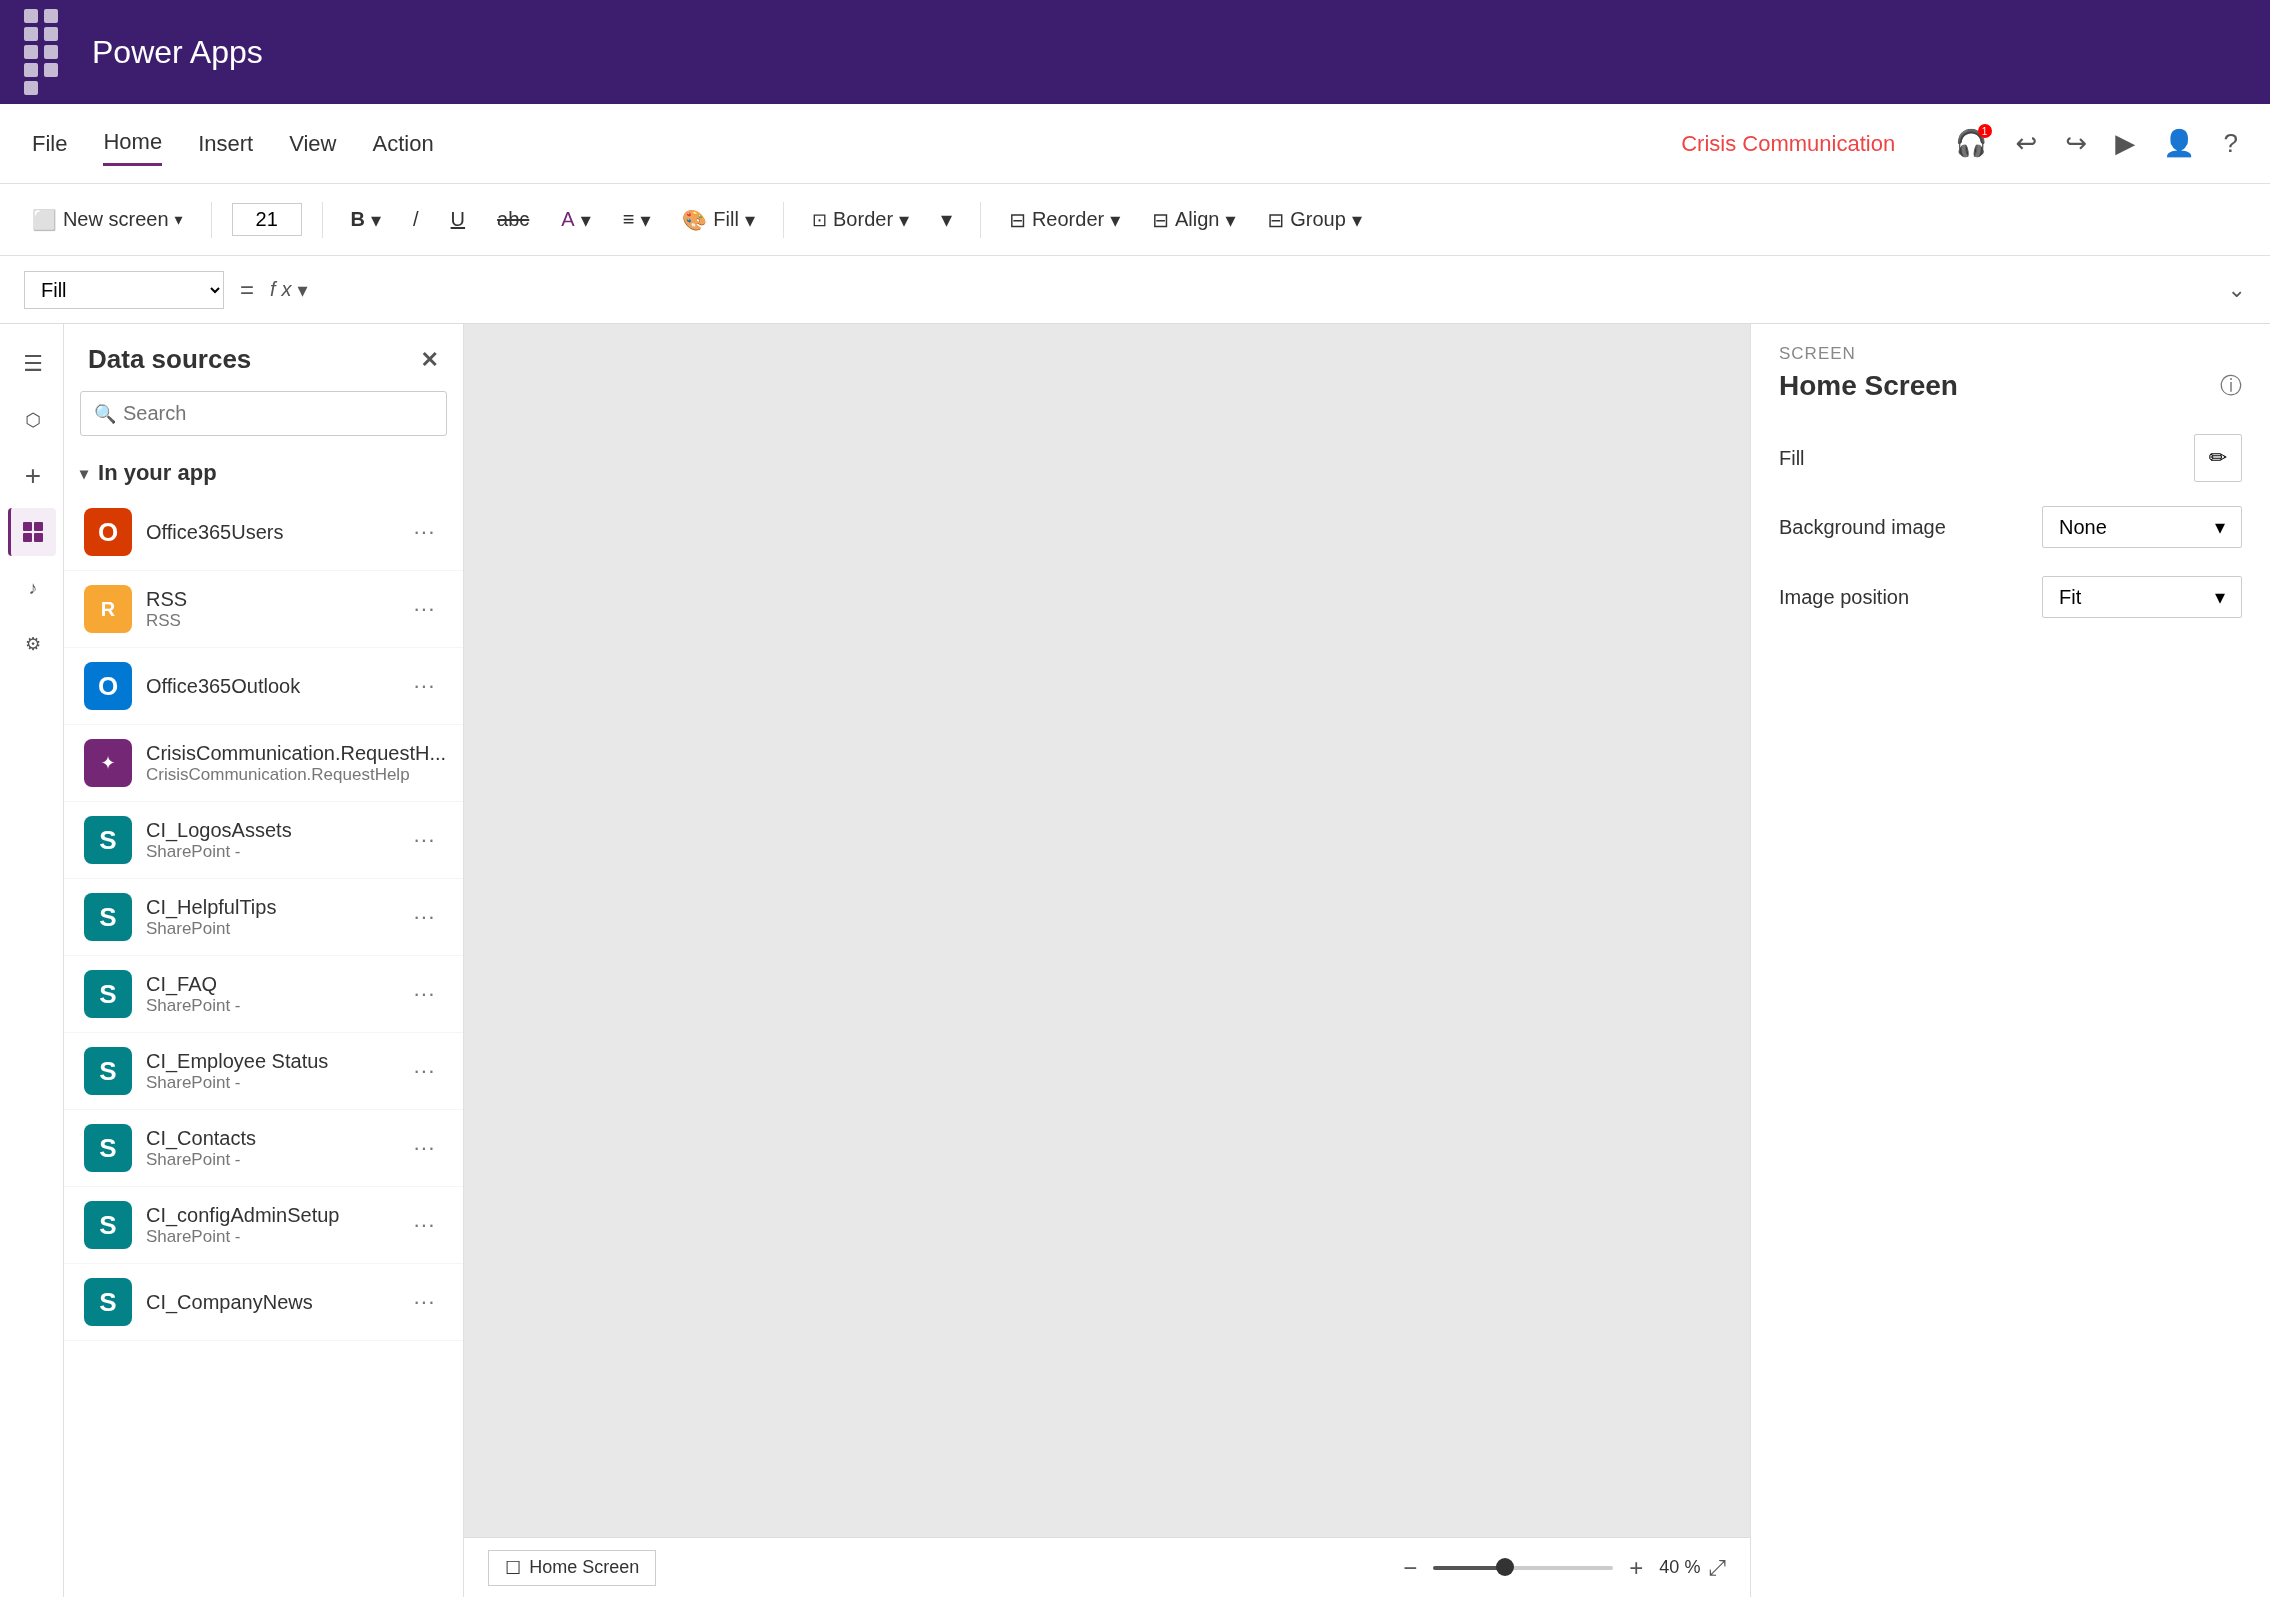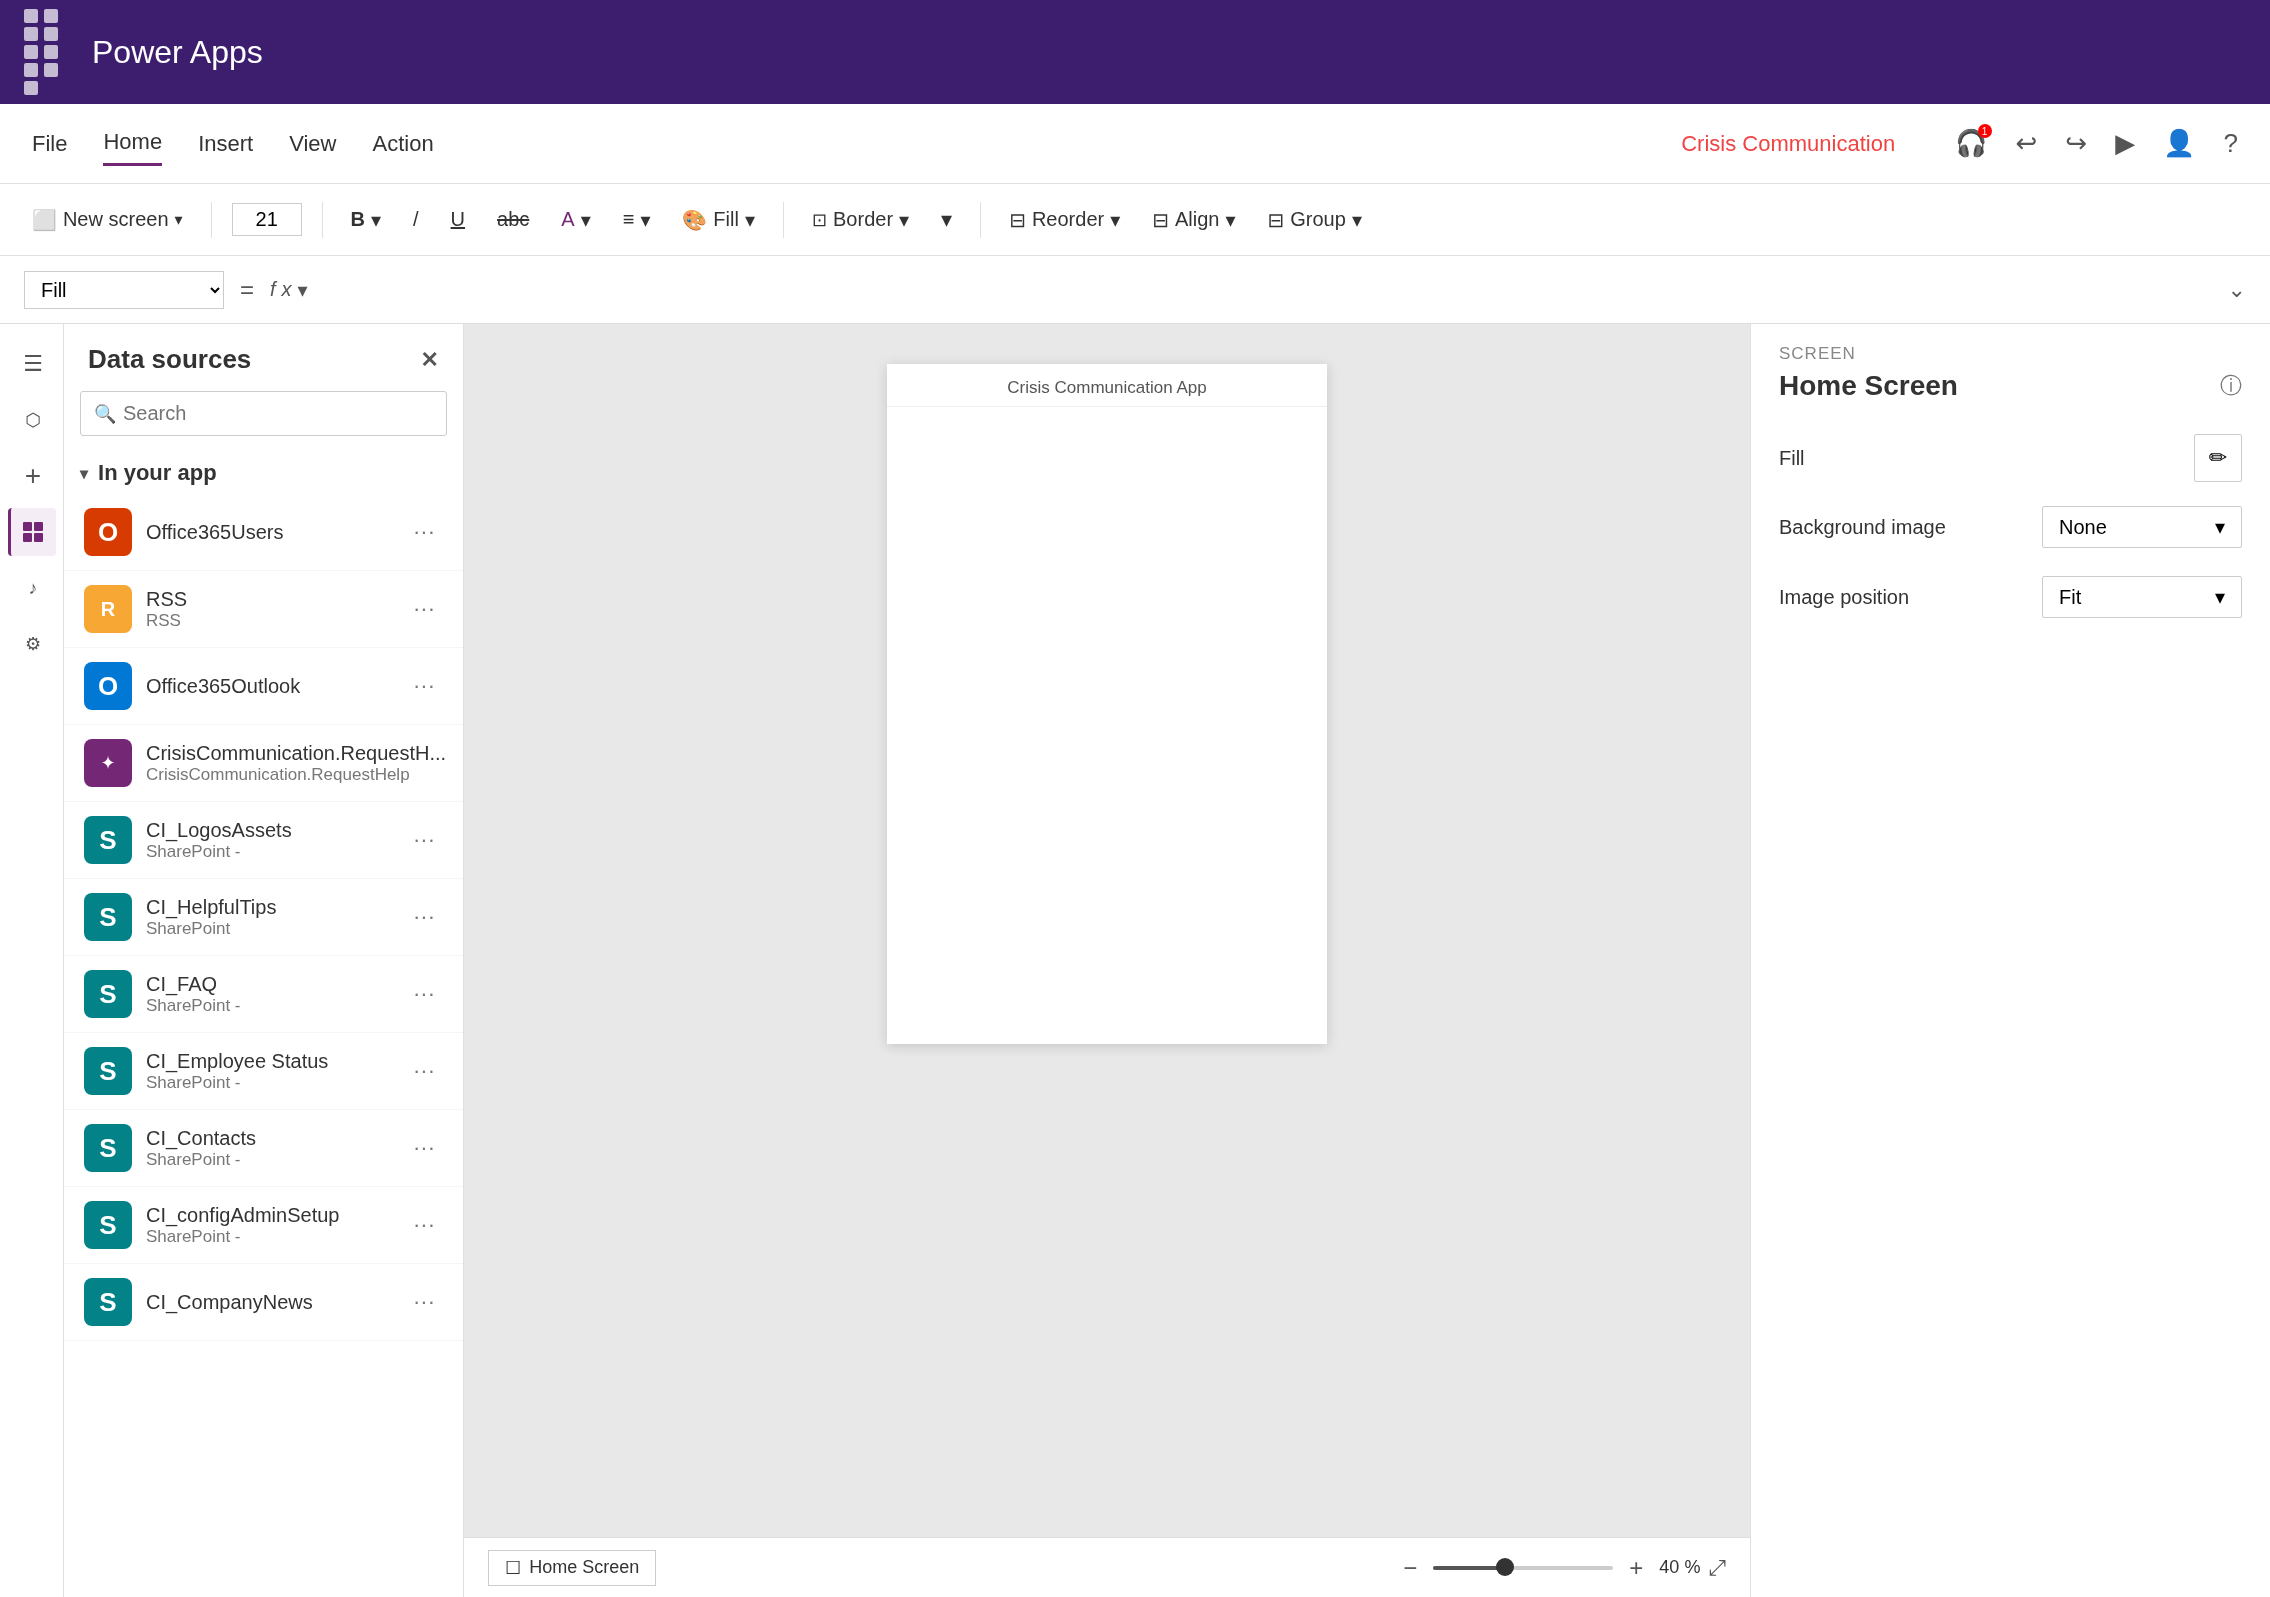--- a/index.html
+++ b/index.html
@@ -432,24 +432,20 @@
         <div class="panel-item-text">
           <div class="panel-item-name">CI_CompanyNews</div>
         </div>
         <span class="panel-item-more">···</span>
       </div>
 
     </div>
   </div>
 
   <div class="canvas-area">
-    <div class="canvas-frame">
-      <div class="canvas-frame-title">Crisis Communication App</div>
-      <div class="canvas-content"></div>
-    </div>
 
     <div class="canvas-bottom">
       <div class="screen-tab">
         <span style="font-size:18px;">☐</span>
         <span>Home Screen</span>
       </div>
       <div class="zoom-controls">
         <span class="zoom-btn">−</span>
         <div class="zoom-slider">
           <div class="zoom-slider-fill"></div>

